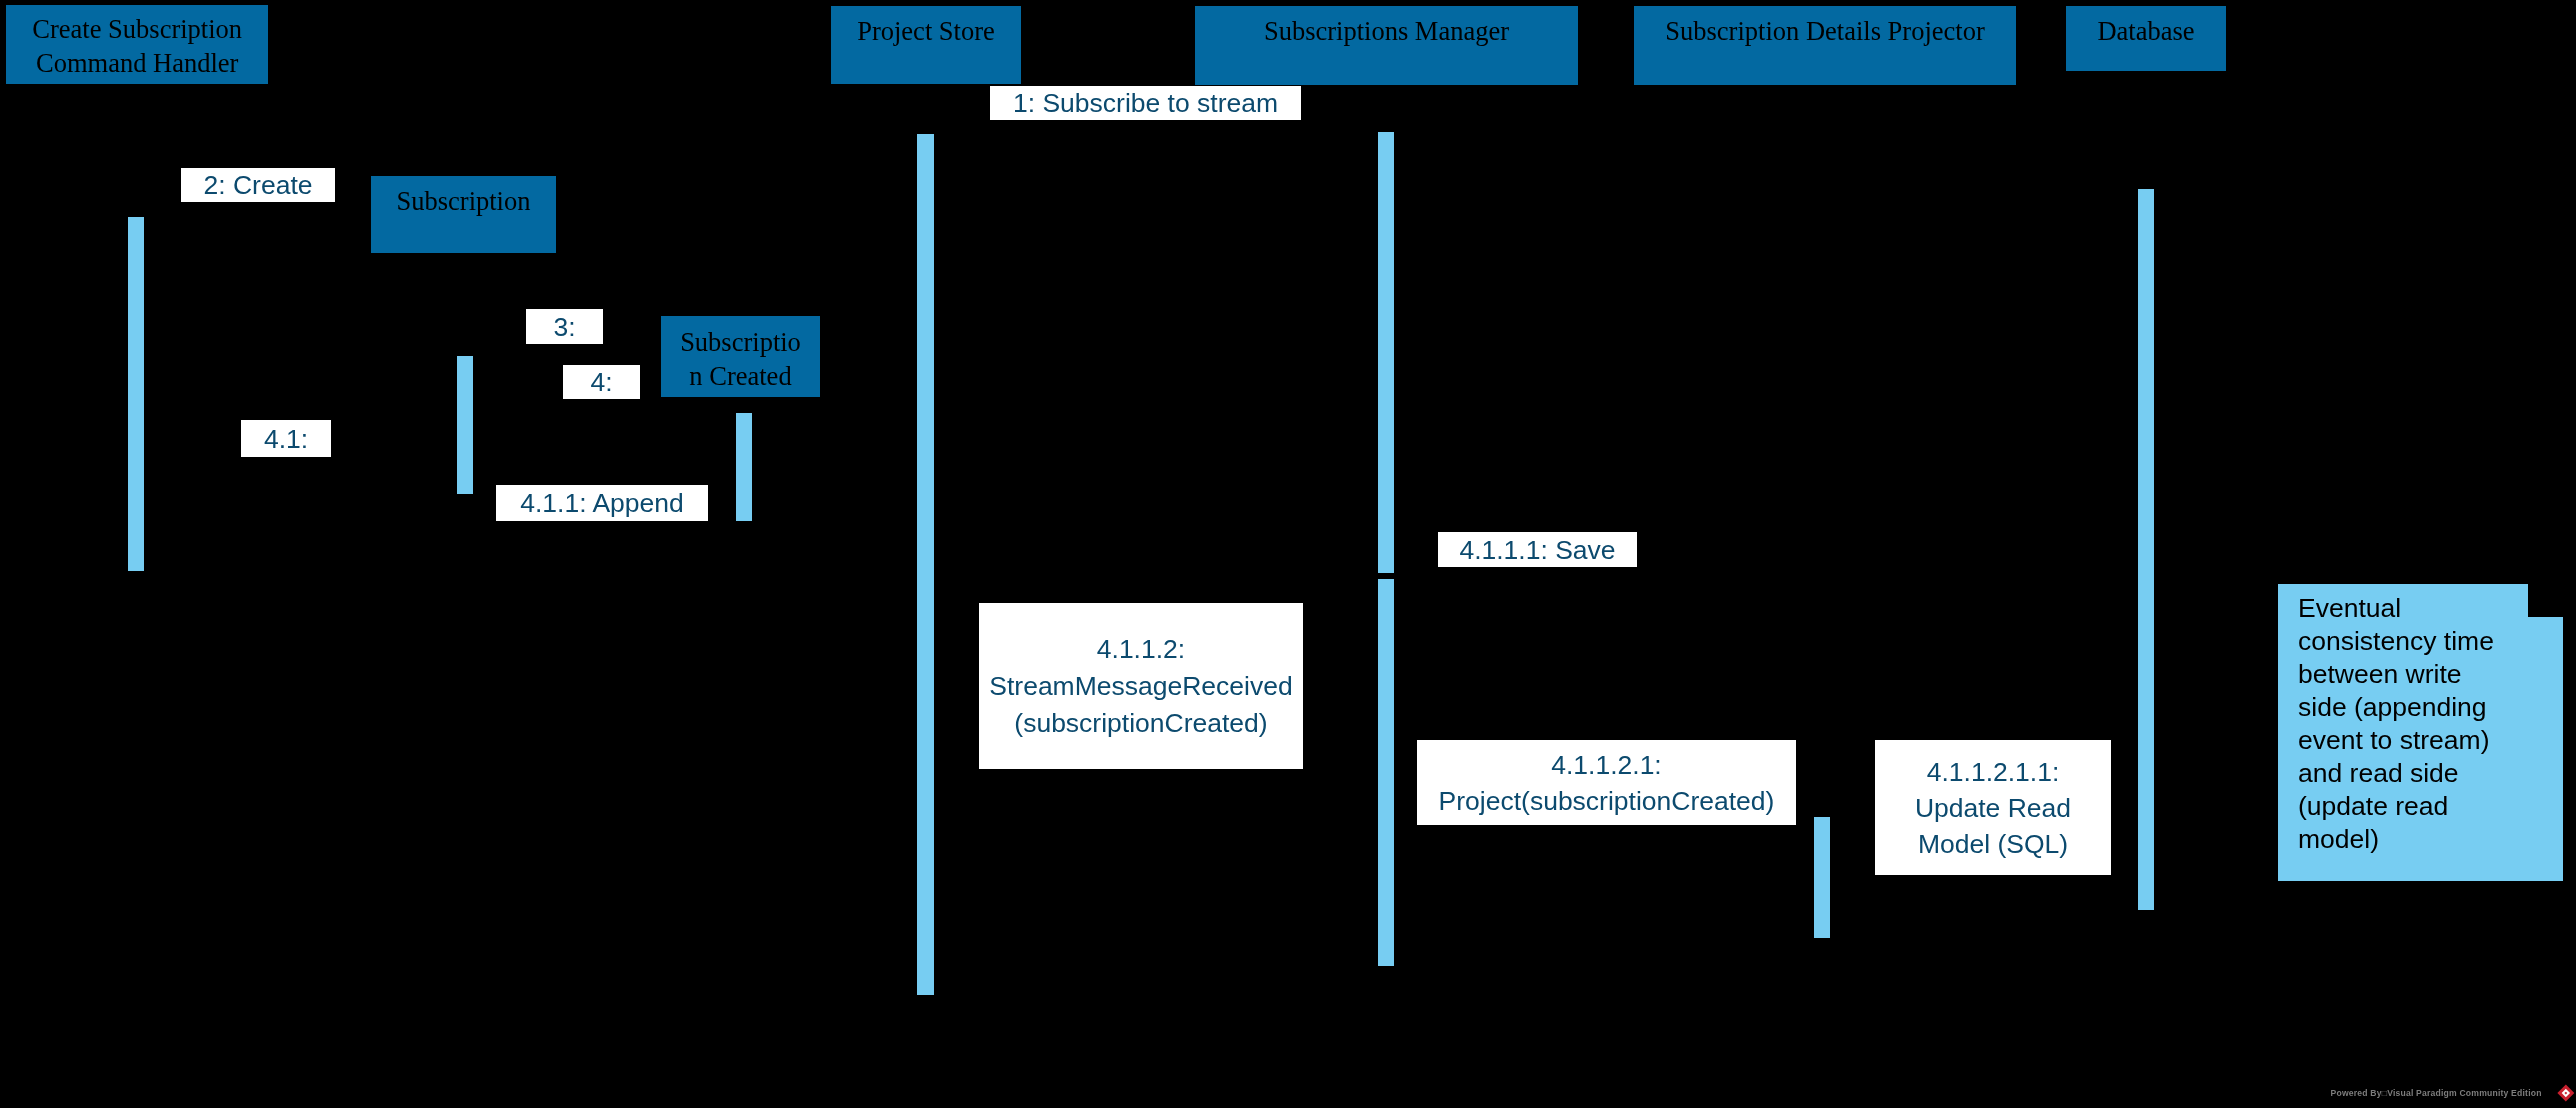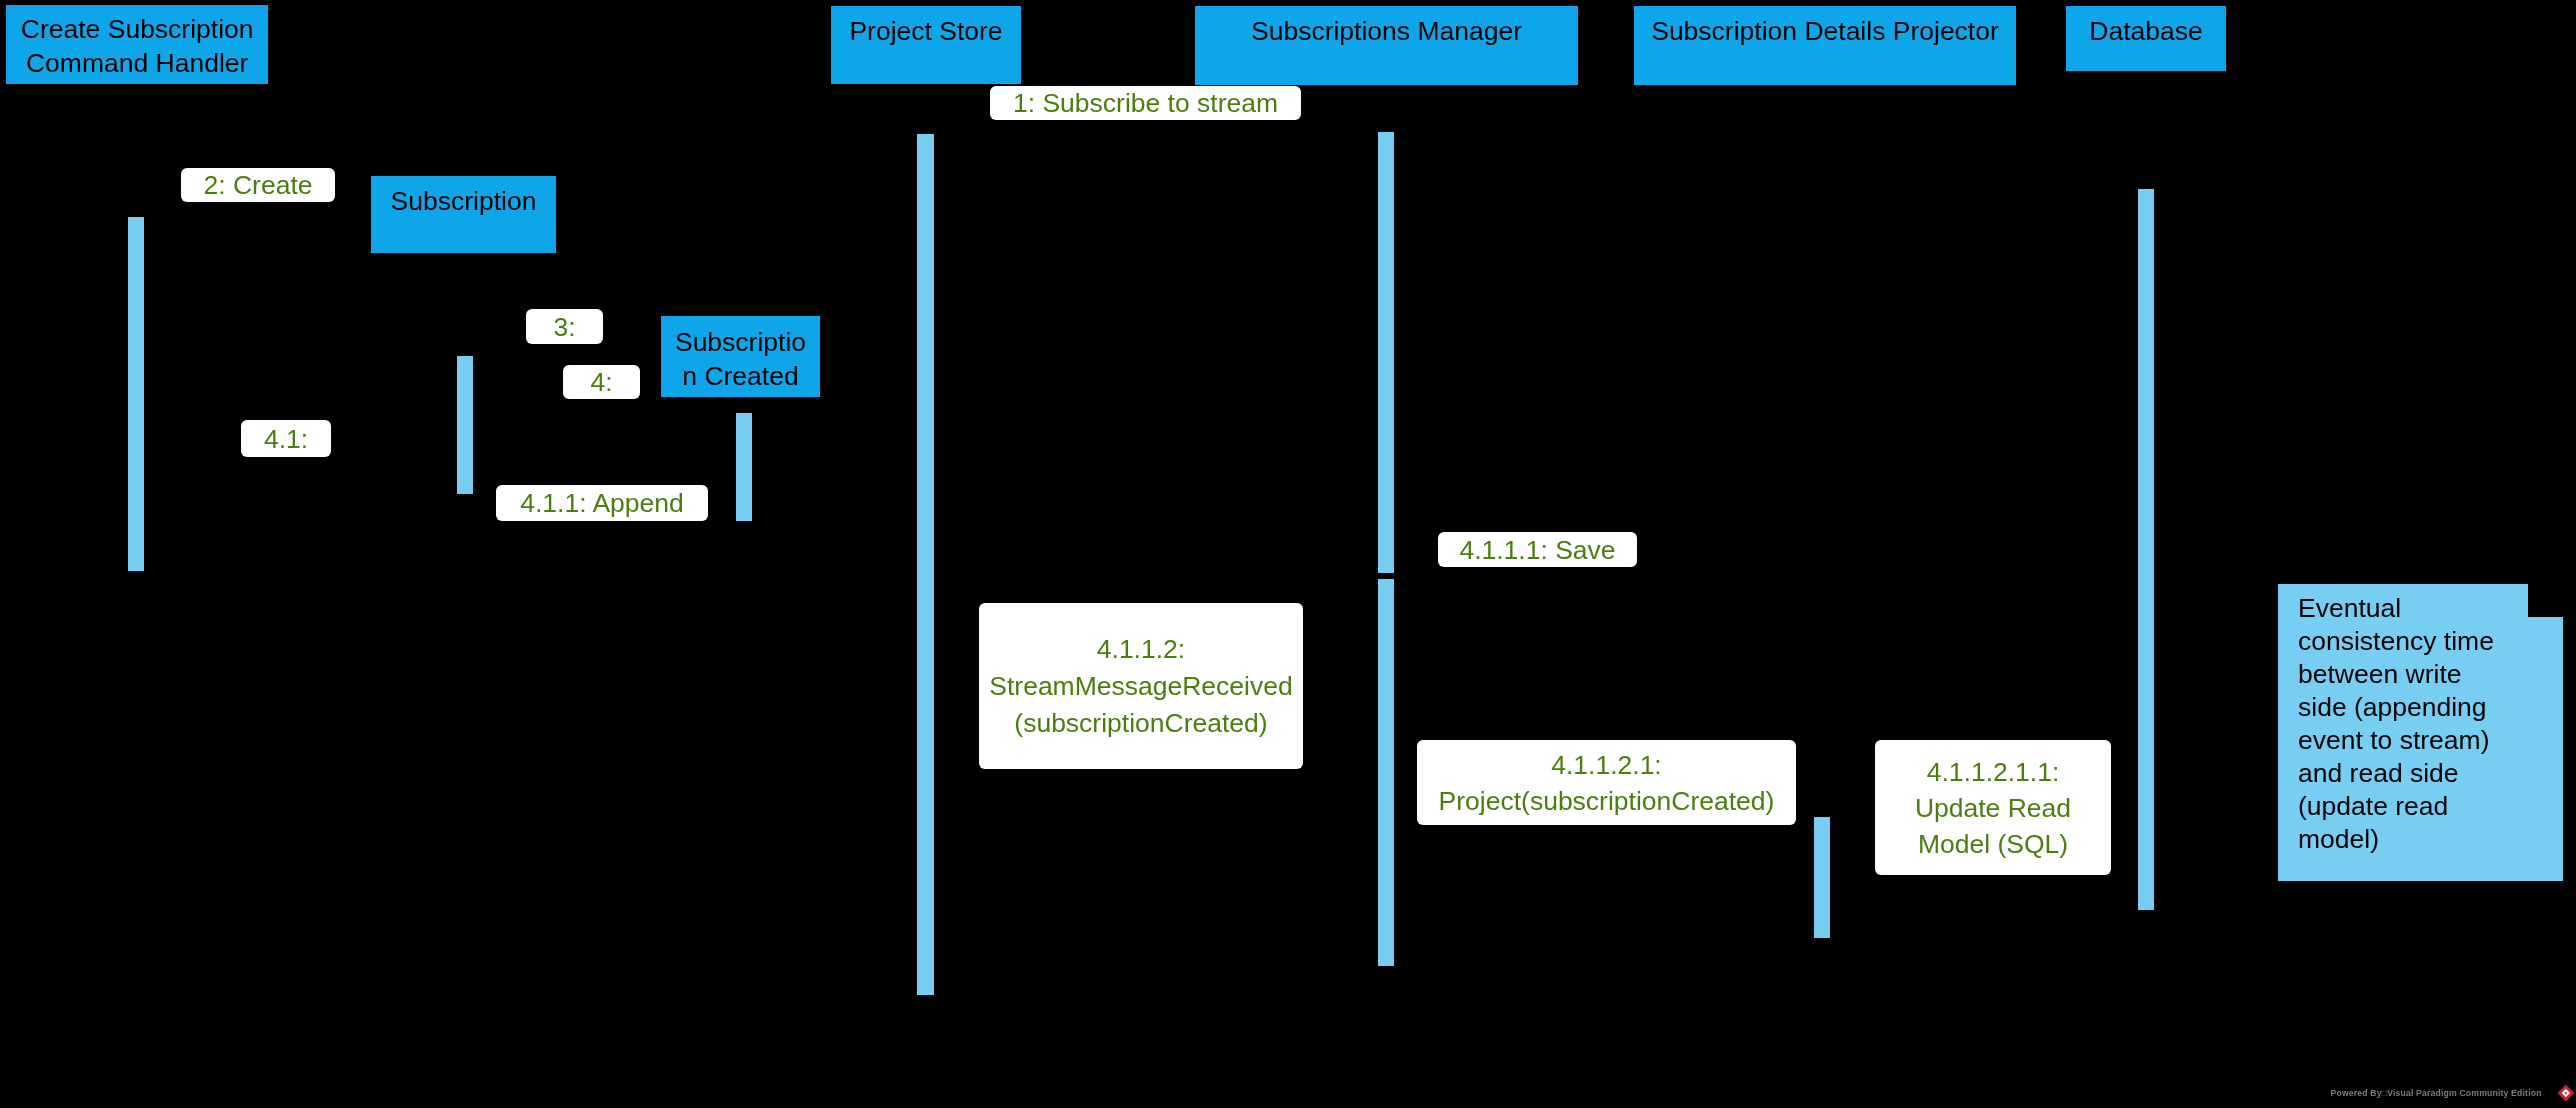--- a/index.html
+++ b/index.html
@@ -11,42 +11,42 @@
     position: relative;
     width: 2576px;
     height: 1108px;
     background: #000000;
     overflow: hidden;
     font-family: "Liberation Sans", sans-serif;
     color: #000000;
   }
   .lifeline-box, .obj-box {
     position: absolute;
-    background: #0ea5e9;
+    background: #0369a1;
     color: #000000;
     font-size: 26.5px;
     line-height: 34px;
     text-align: center;
     padding-top: 7.8px;
     box-sizing: border-box;
     white-space: pre-line;
+    font-family: Liberation Serif, serif;
   }
   .msg-label {
     position: absolute;
     background: #FFFFFF;
-    color: #4d7c0f;
+    color: #0c4a6e;
     font-size: 26.5px;
     line-height: 36px;
     display: flex;
     align-items: center;
     justify-content: center;
     text-align: center;
     white-space: pre-line;
     box-sizing: border-box;
-    border-radius: 6px;
   }
   .activation {
     position: absolute;
     background: #77CDF2;
   }
   .note {
     position: absolute;
     left: 2278px;
     top: 584px;
     width: 285px;

